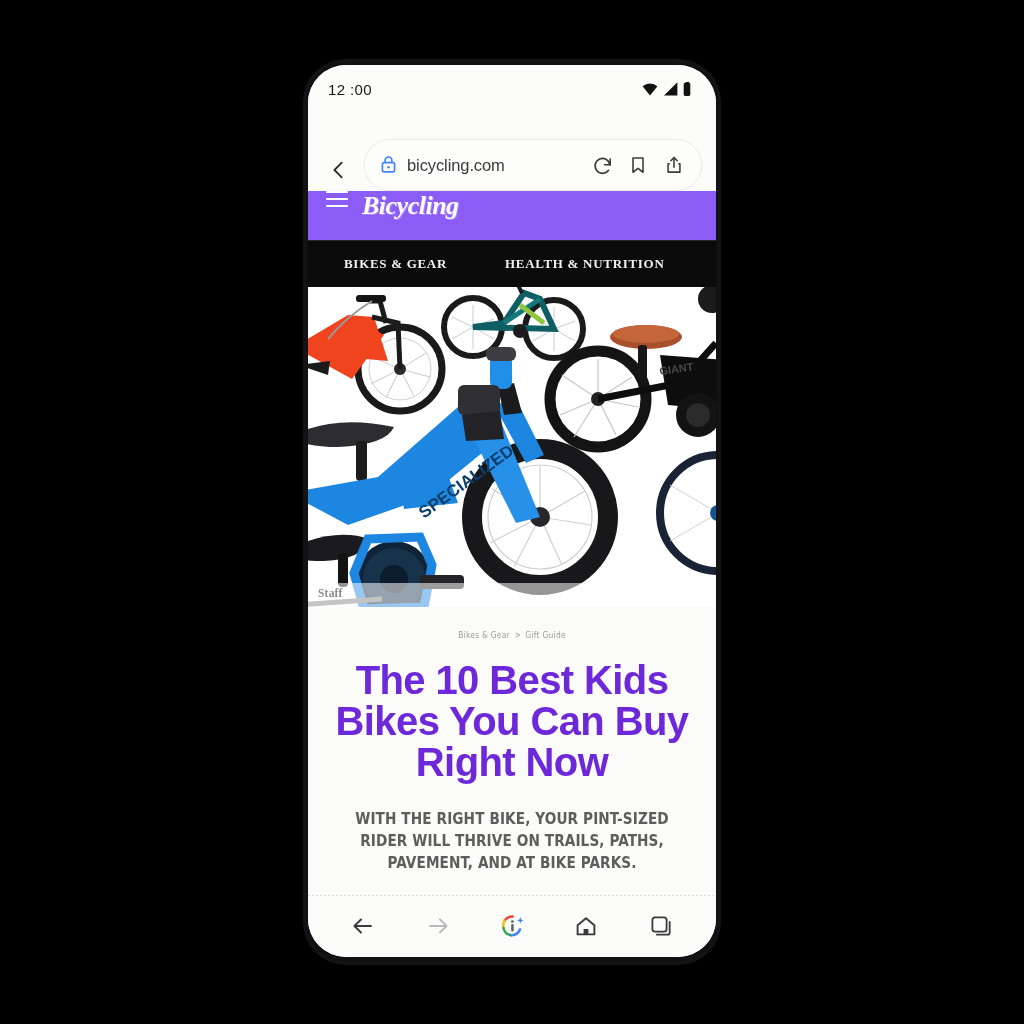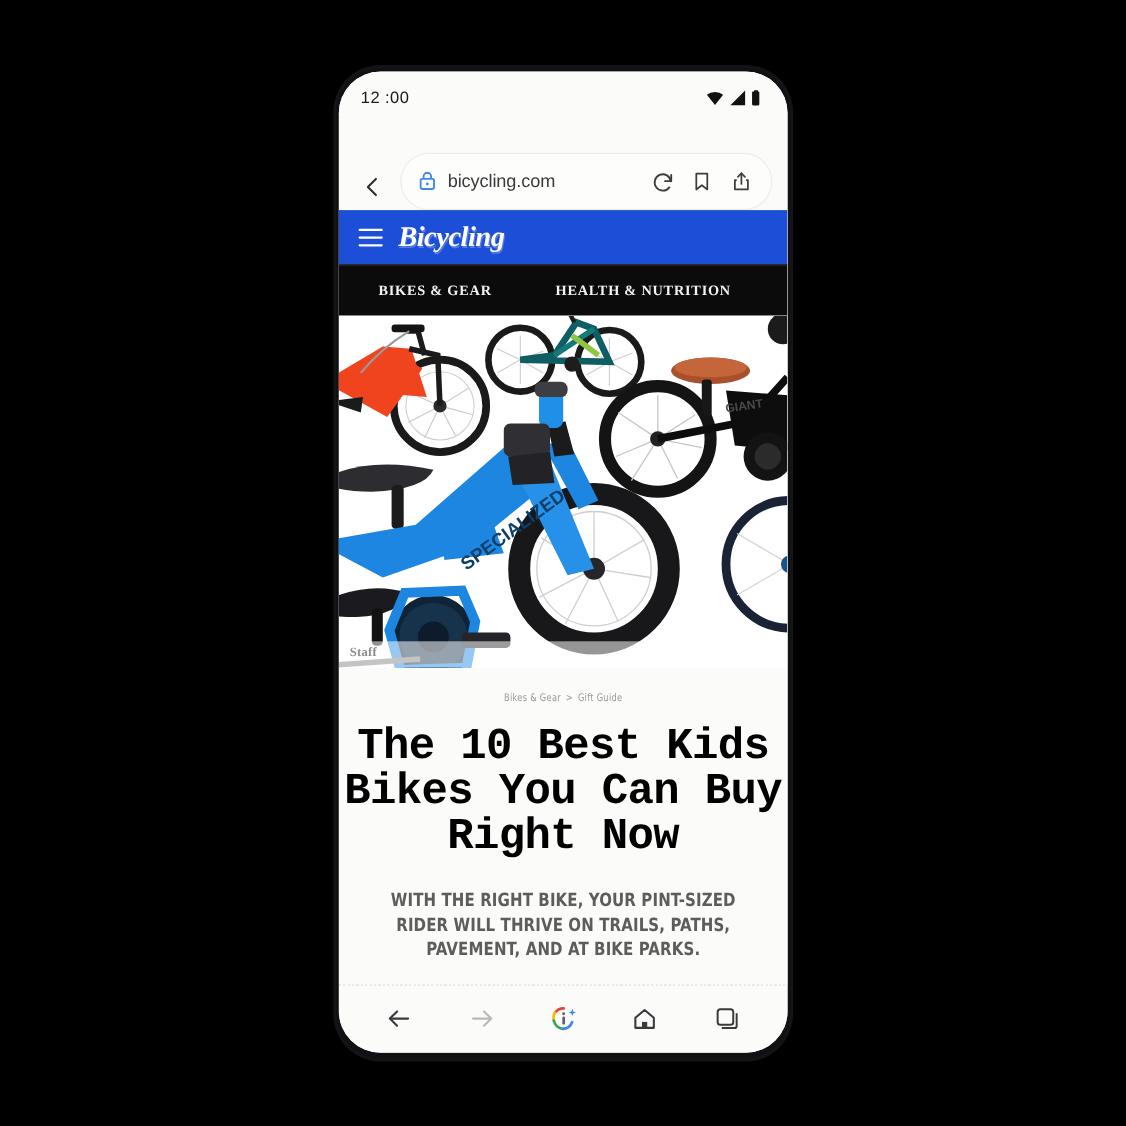--- a/index.html
+++ b/index.html
@@ -51,21 +51,21 @@
   .lock{flex:0 0 16px;height:18px;}
   .urltext{
     flex:1;font-size:16.5px;color:#3a3a3c;letter-spacing:-.1px;white-space:nowrap;
   }
   .omni-act{width:26px;height:26px;flex:0 0 26px;display:flex;align-items:center;justify-content:center;}
 
   
   .page{flex:1;position:relative;overflow:hidden;background:#fbfbf9;display:flex;flex-direction:column;}
 
   .site-header{
-    flex:0 0 50px;background:#1d4ed8;display:flex;align-items:center;
+    flex:0 0 50px;background:#8b5cf6;display:flex;
     padding:0 18px;gap:14px;border-bottom:1px solid #2a2a2a;
   }
   .hamb{width:22px;height:16px;display:flex;flex-direction:column;justify-content:space-between;flex:0 0 22px;}
   .hamb i{display:block;height:2px;background:#fff;border-radius:1px;}
   .brand{
     color:#fff;font-family:"Liberation Serif", serif;font-weight:bold;font-style:italic;
     font-size:26px;letter-spacing:-.5px;
     text-shadow:1px 1px 0 rgba(255,255,255,.25);
   }
 
@@ -91,22 +91,22 @@
   
   .article{flex:1;background:#fbfbf9;padding:22px 0 0;text-align:center;overflow:hidden;}
   .crumbs{
     font-size:9.5px;color:#9a9a9a;letter-spacing:.3px;margin-bottom:20px;
     font-family:"DejaVu Sans Condensed","Liberation Sans",sans-serif;
     font-stretch:condensed;transform:scaleX(.88);
   }
   .crumbs b{font-weight:normal;}
   .crumbs .sep{padding:0 5px;}
   .headline{
-    font-family:Liberation Mono, monospace;font-weight:bold;
-    font-size:40px;line-height:1.02;color:#000000;letter-spacing:-.6px;
+    font-family:Liberation Sans, sans-serif;font-weight:bold;
+    font-size:40px;line-height:1.02;color:#6d28d9;letter-spacing:-.6px;
     margin:0 4px 26px;
   }
   .dek{
     font-family:"DejaVu Sans Condensed","Liberation Sans",sans-serif;
     font-weight:bold;font-size:16.5px;line-height:1.32;color:#5d5d5d;
     letter-spacing:.1px;margin:0 6px;transform:scaleX(.92);transform-origin:center;
   }
 
   
   .btmbar{

